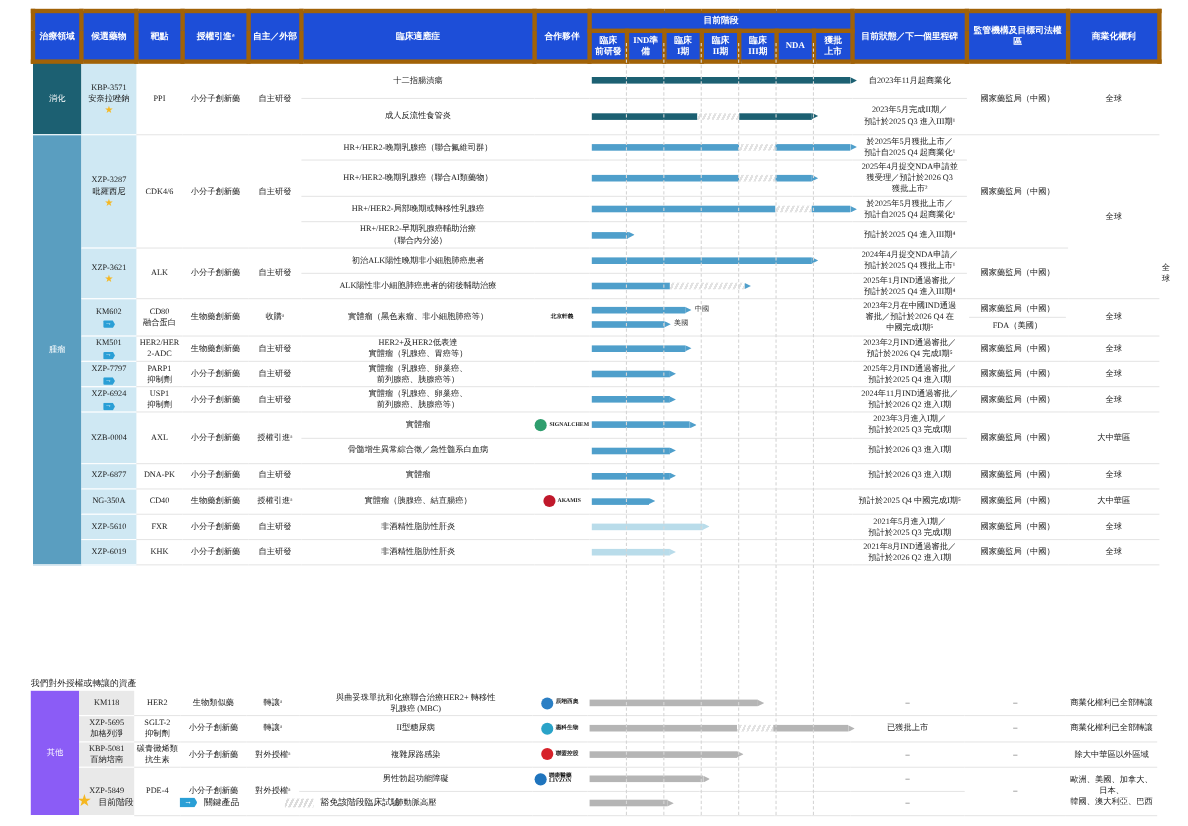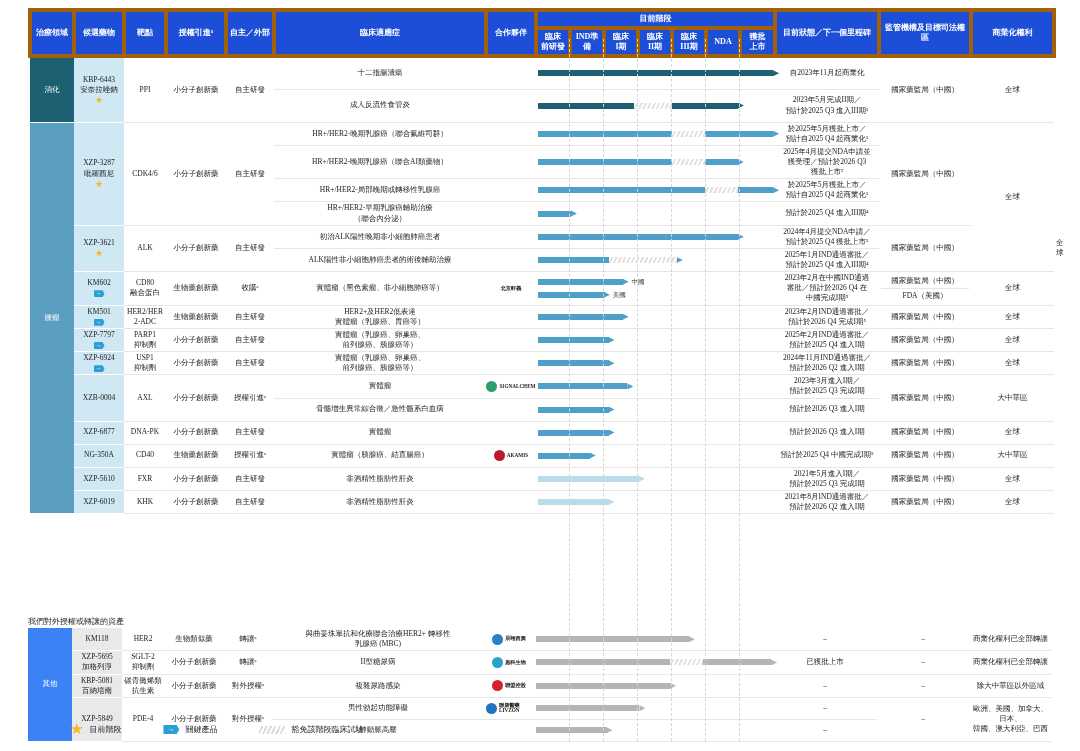--- a/index.html
+++ b/index.html
@@ -56,21 +56,21 @@
   
   .partner{display:flex;align-items:center;justify-content:center;gap:2px;}
   .plogo{width:11px;height:11px;border-radius:50%;flex:0 0 auto;display:inline-block;}
   .ptext{font-size:5.2px;line-height:1.05;text-align:left;font-weight:bold;}
 
   
   #lic-title{position:absolute;left:28px;top:616px;font-size:8px;color:#222;}
   #lic-table{position:absolute;left:28px;top:628px;width:1024px;}
   #lic-table td{border-bottom:1px solid #e6e6e6;font-size:7.5px;text-align:center;
     vertical-align:middle;padding:1px 2px;line-height:1.35;}
-  .ta-other{background:#3b82f6;color:#fff;font-size:8.5px;border-bottom:1px solid #fff !important;}
+  .ta-other{background:#8b5cf6;color:#fff;font-size:8.5px;border-bottom:1px solid #fff !important;}
   .cand-gray{background:#e9e9e9;border-bottom:1px solid #fff !important;}
 
   
   #legend{position:absolute;left:70px;top:722px;display:flex;align-items:center;gap:8px;font-size:8px;}
   .lg-item{display:flex;align-items:center;gap:6px;}
   .lg-star{color:#f5b721;font-size:15px;line-height:1;}
   .lg-key{display:inline-block;background:#2a9fd6;color:#fff;font-size:7px;line-height:9px;
     padding:0 5px 0 4px;clip-path:polygon(0 0,82% 0,100% 50%,82% 100%,0 100%);}
   .lg-hatch{display:inline-block;width:26px;height:8px;
     background:repeating-linear-gradient(115deg,#ffffff 0 2px,#dcdcdc 2px 4px);}
@@ -142,21 +142,21 @@
             <div>獲批</div>
             <div>上市</div>
           </th>
         </tr>
     </thead>
     <tbody id="main-body">
         <tr style="height: 33px;">
           <td class="ta-cell ta-digest" rowspan="2">消化</td>
           <td class="cand-cell" rowspan="2">
             <div class="cand-name">
-              <div>KBP-6443</div>
+              <div>KBP-3571</div>
               <div>安奈拉唑鈉</div>
             </div>
             <span class="star">★</span>
           </td>
           <td class="" rowspan="2">
             <div>PPI</div>
           </td>
           <td class="" rowspan="2">
             <div>小分子創新藥</div>
           </td>

